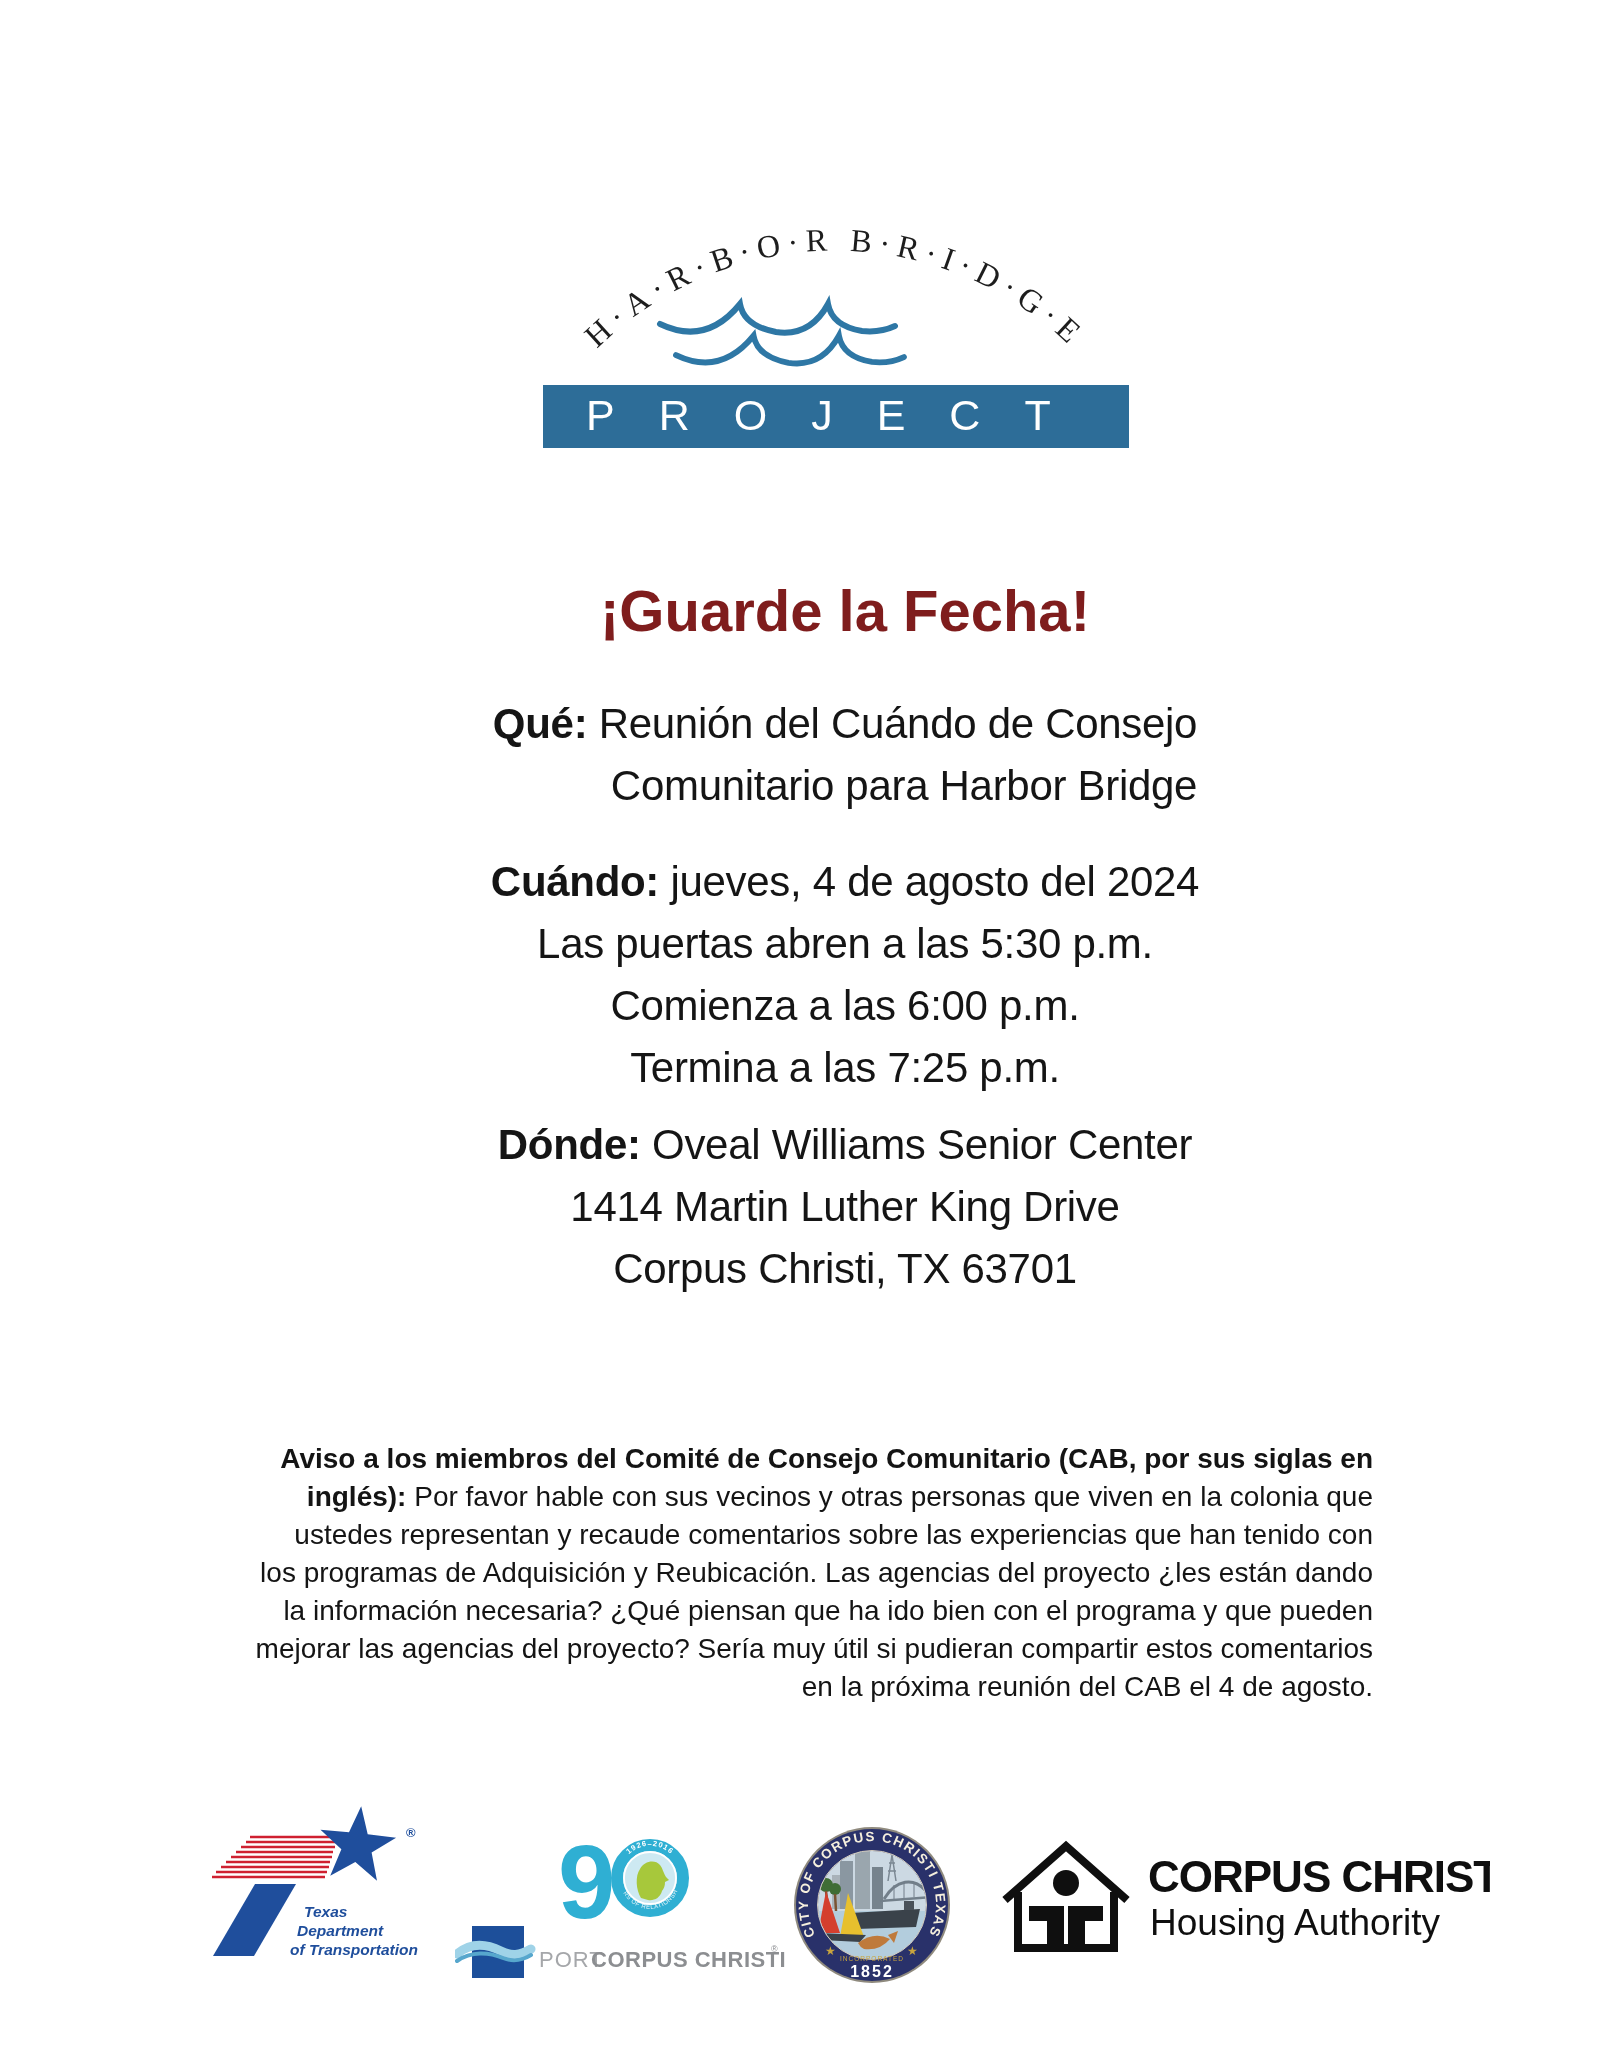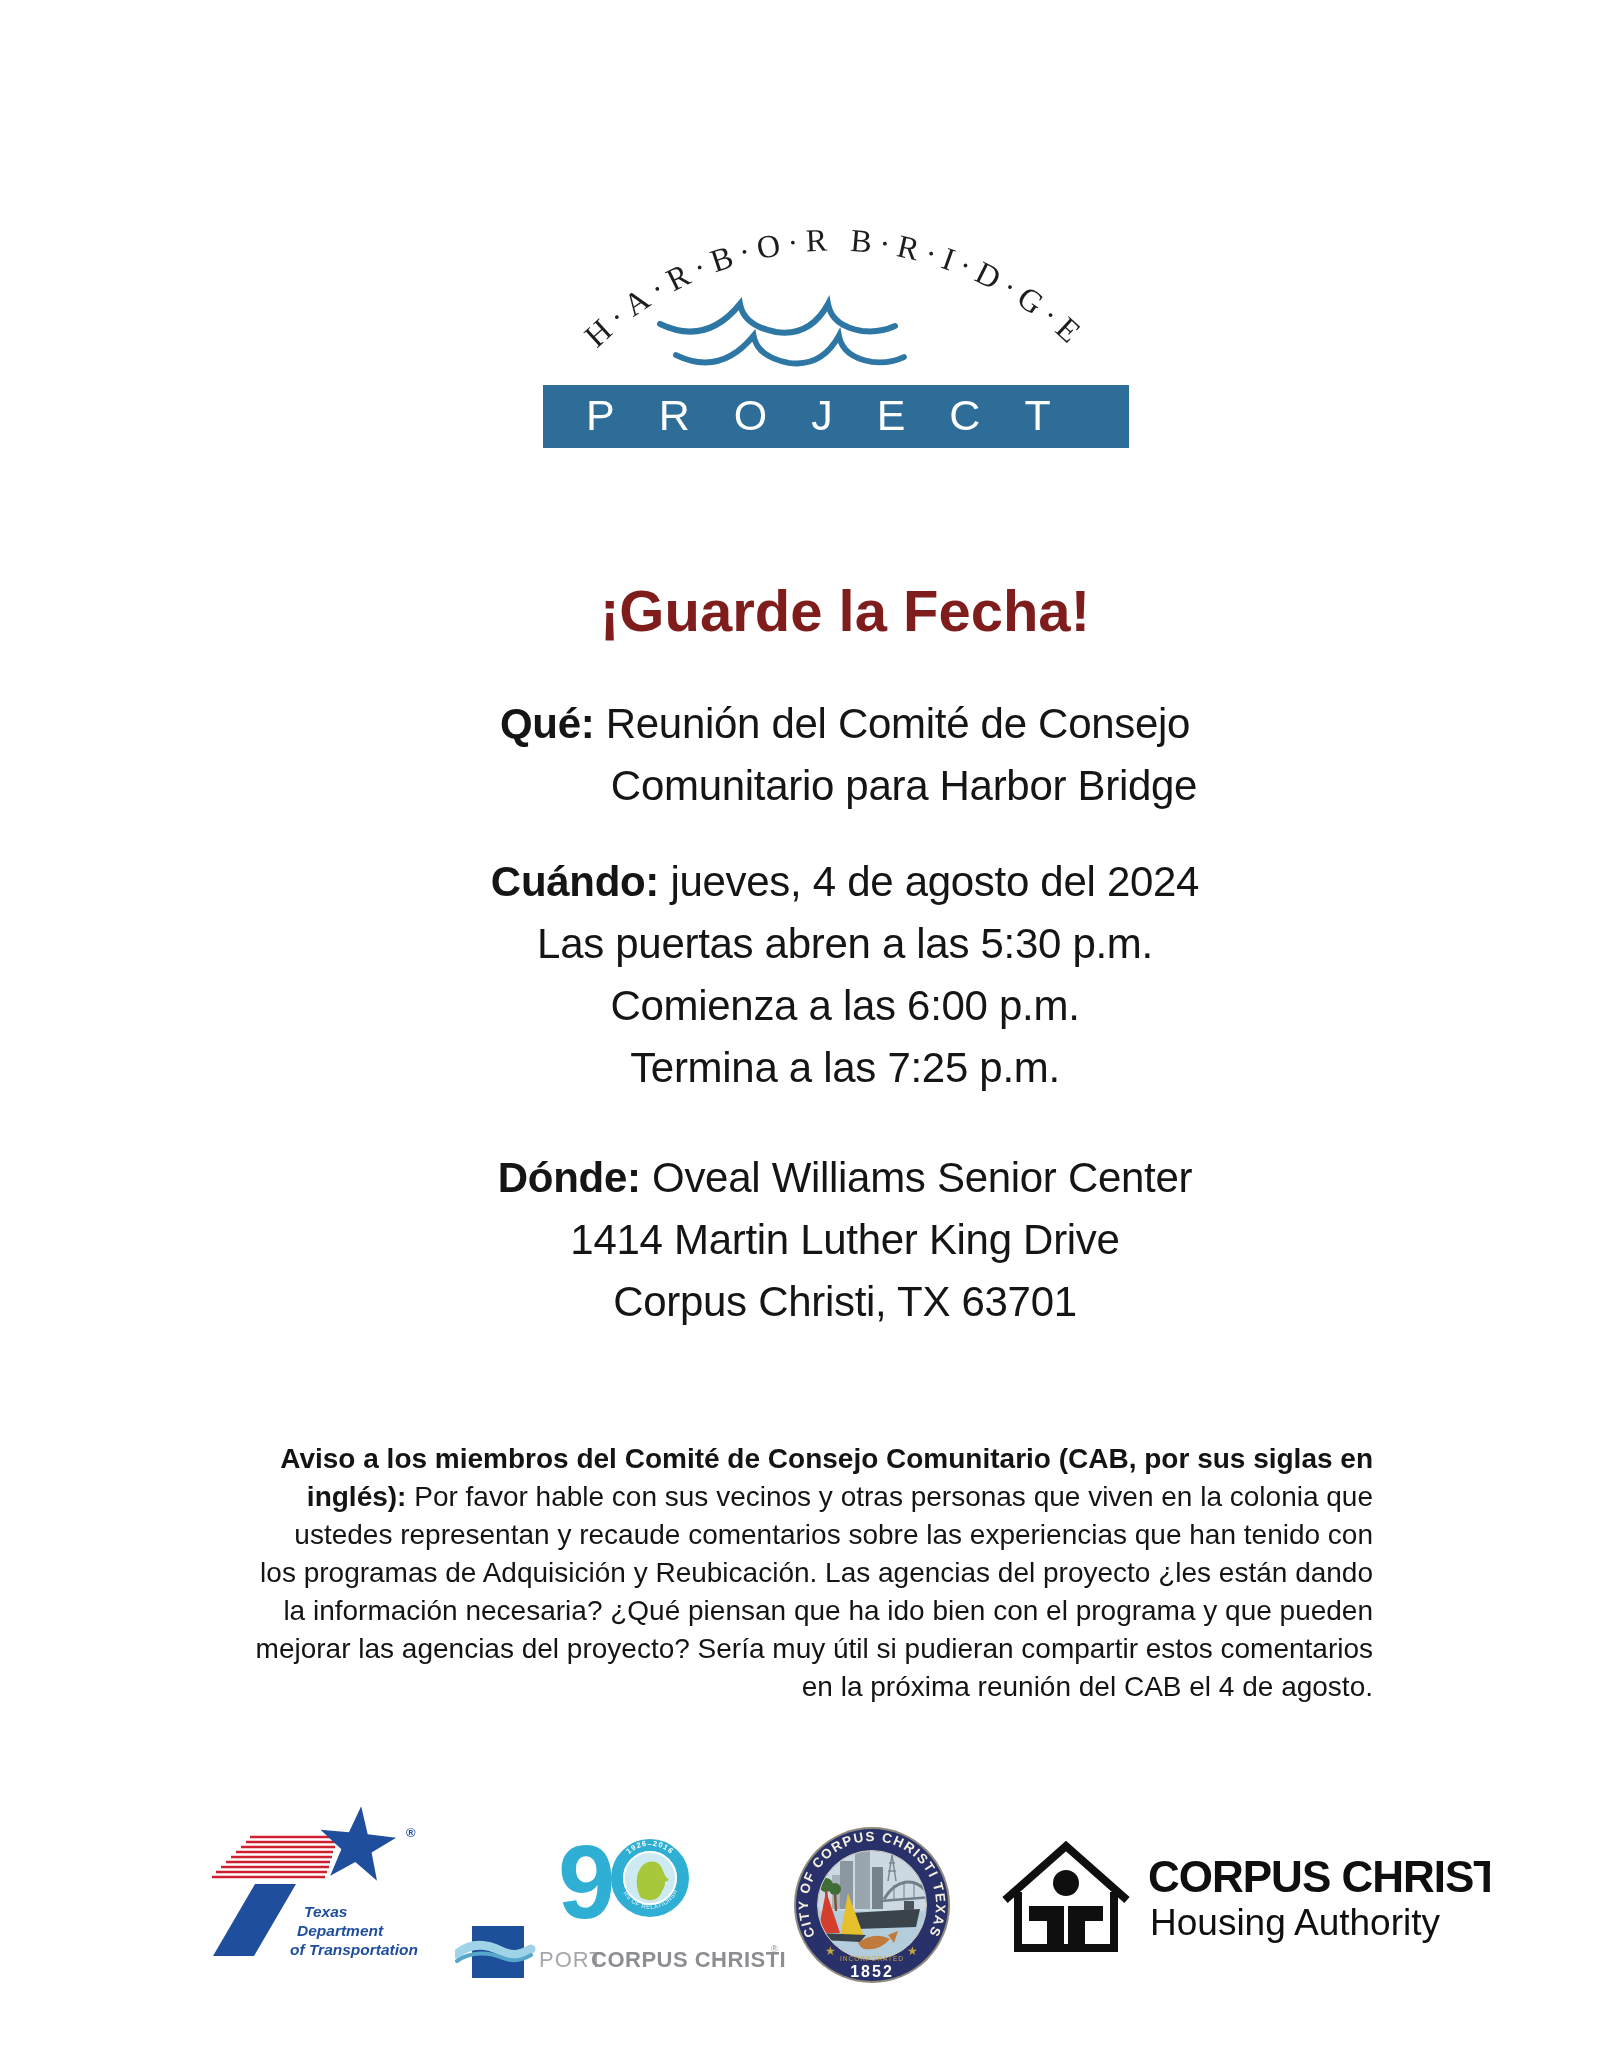--- a/index.html
+++ b/index.html
@@ -17,21 +17,21 @@
   
   .main-title {
     position:absolute; top:582px; left:84px; width:1522px; text-align:center;
     font-size:58px; line-height:1; font-weight:700; color:#7f1d1d;
   }
   .info { position:absolute; left:84px; width:1522px; text-align:center;
           font-size:42px; line-height:62px; letter-spacing:-0.3px; }
   .info .lbl { font-weight:700; }
   .blk-what  { top:693px; }
   .blk-when  { top:851px; }
-  .blk-where { top:1147px; }
+  .blk-where { top:1114px; }
   .what-l2 { display:block; padding-left:118px; }
   .l2 { display:block; }
 
   
   .notice { position:absolute; left:253px; top:1440px; width:1120px;
             font-size:28px; line-height:38px; text-align:right; color:#141414; }
   .notice .intro { font-weight:700; }
 
   
   .txdot   { position:absolute; left:205px;  top:1800px; }
@@ -80,21 +80,21 @@
     <g>
       <rect x="23" y="187" width="586" height="63" fill="#2d6d98"></rect>
       <text class="bar-text" x="66" y="232">PROJECT</text>
     </g>
   </svg>
 
   <div class="main-title">¡Guarde la Fecha!</div>
 
   <div class="info blk-what">
     <span class="lbl">Qué:</span>
-    <span>Reunión del Comité de Consejo</span>
+    <span>Reunión del Cuándo de Consejo</span>
     <span class="what-l2">Comunitario para Harbor Bridge</span>
   </div>
 
   <div class="info blk-when">
     <span class="lbl">Cuándo:</span>
     <span>jueves, 4 de agosto del 2024</span>
     <span class="l2">Las puertas abren a las 5:30 p.m.</span>
     <span class="l2">Comienza a las 6:00 p.m.</span>
     <span class="l2">Termina a las 7:25 p.m.</span>
   </div>

